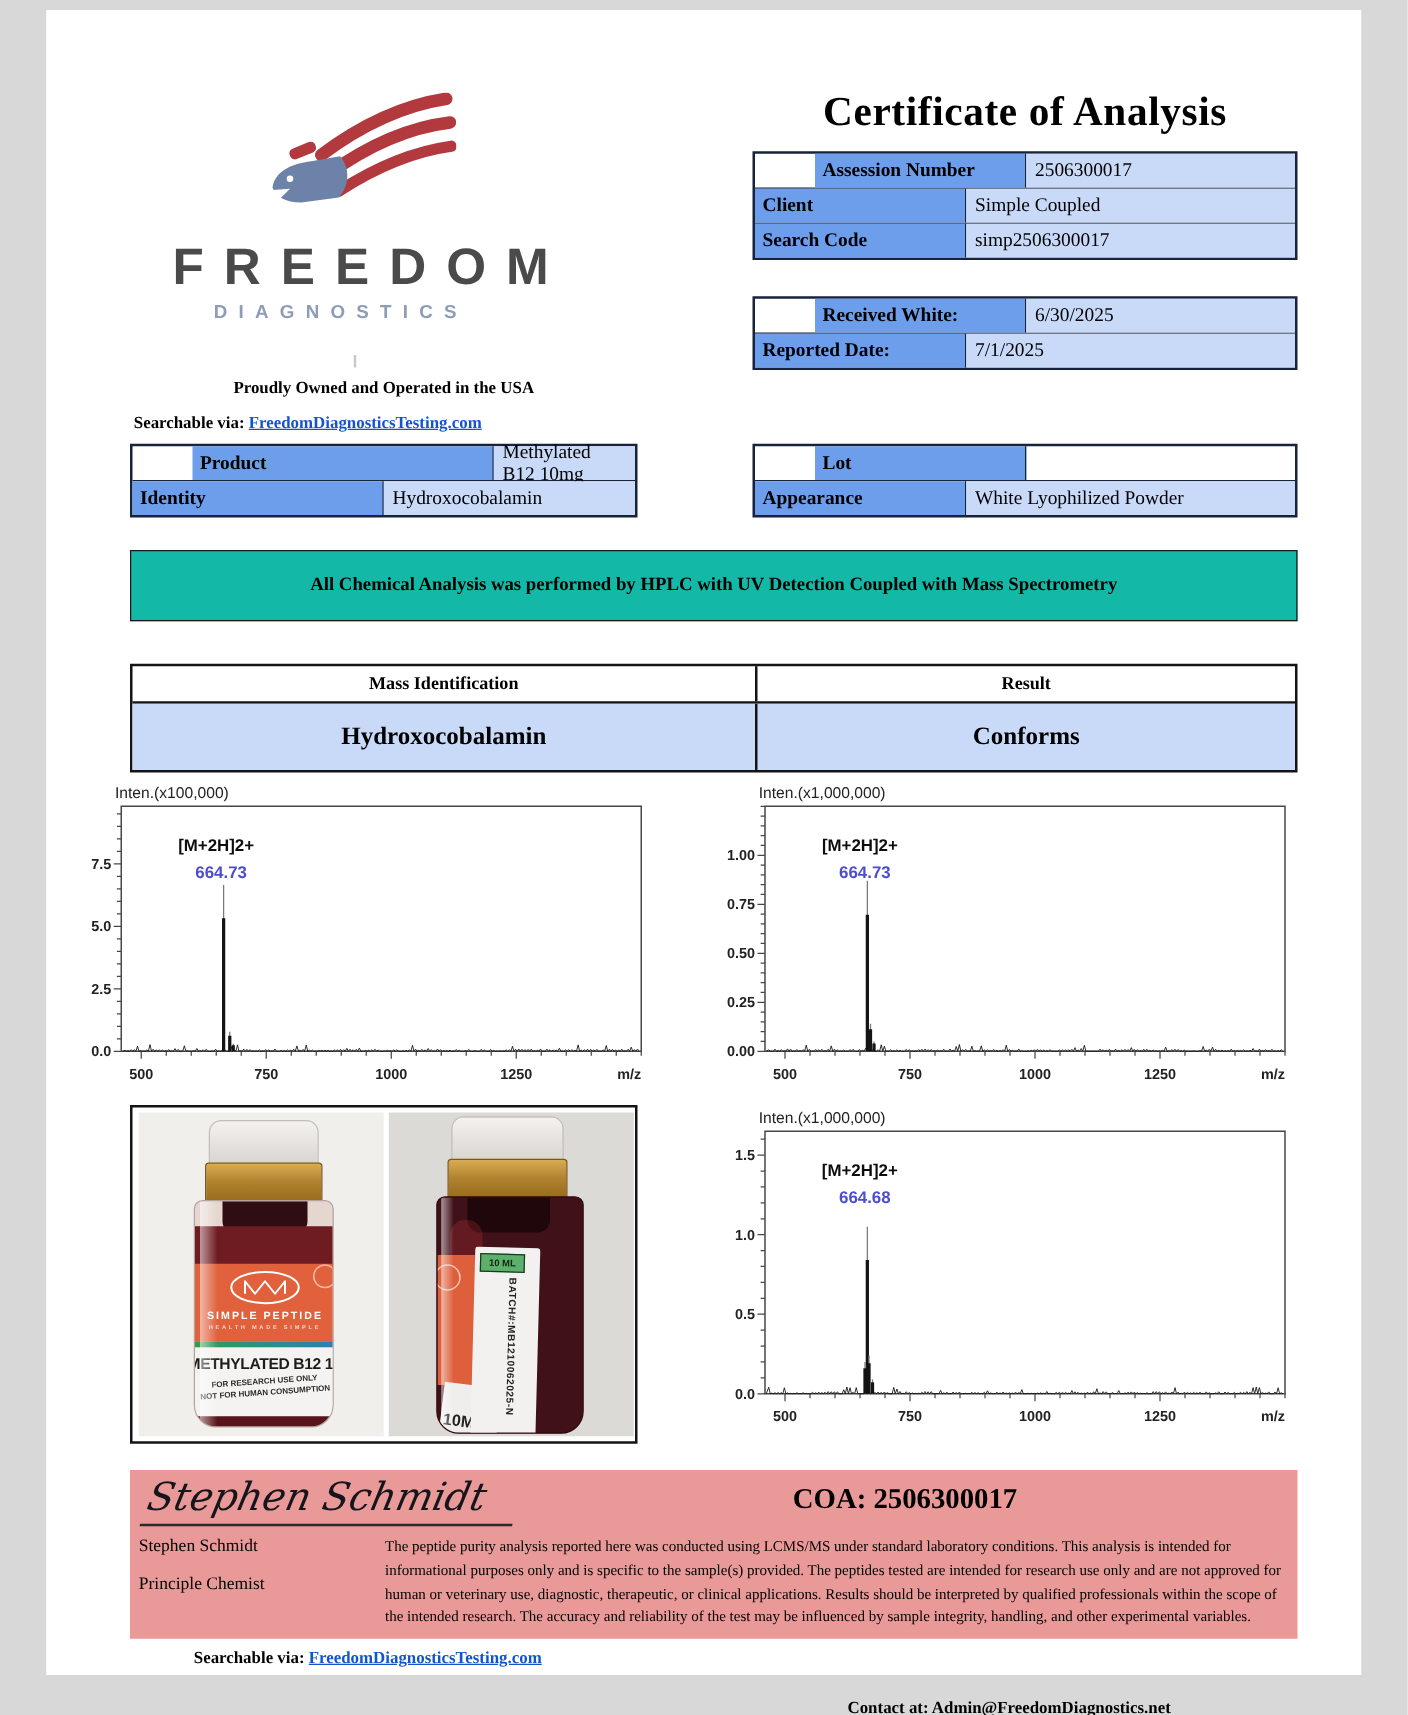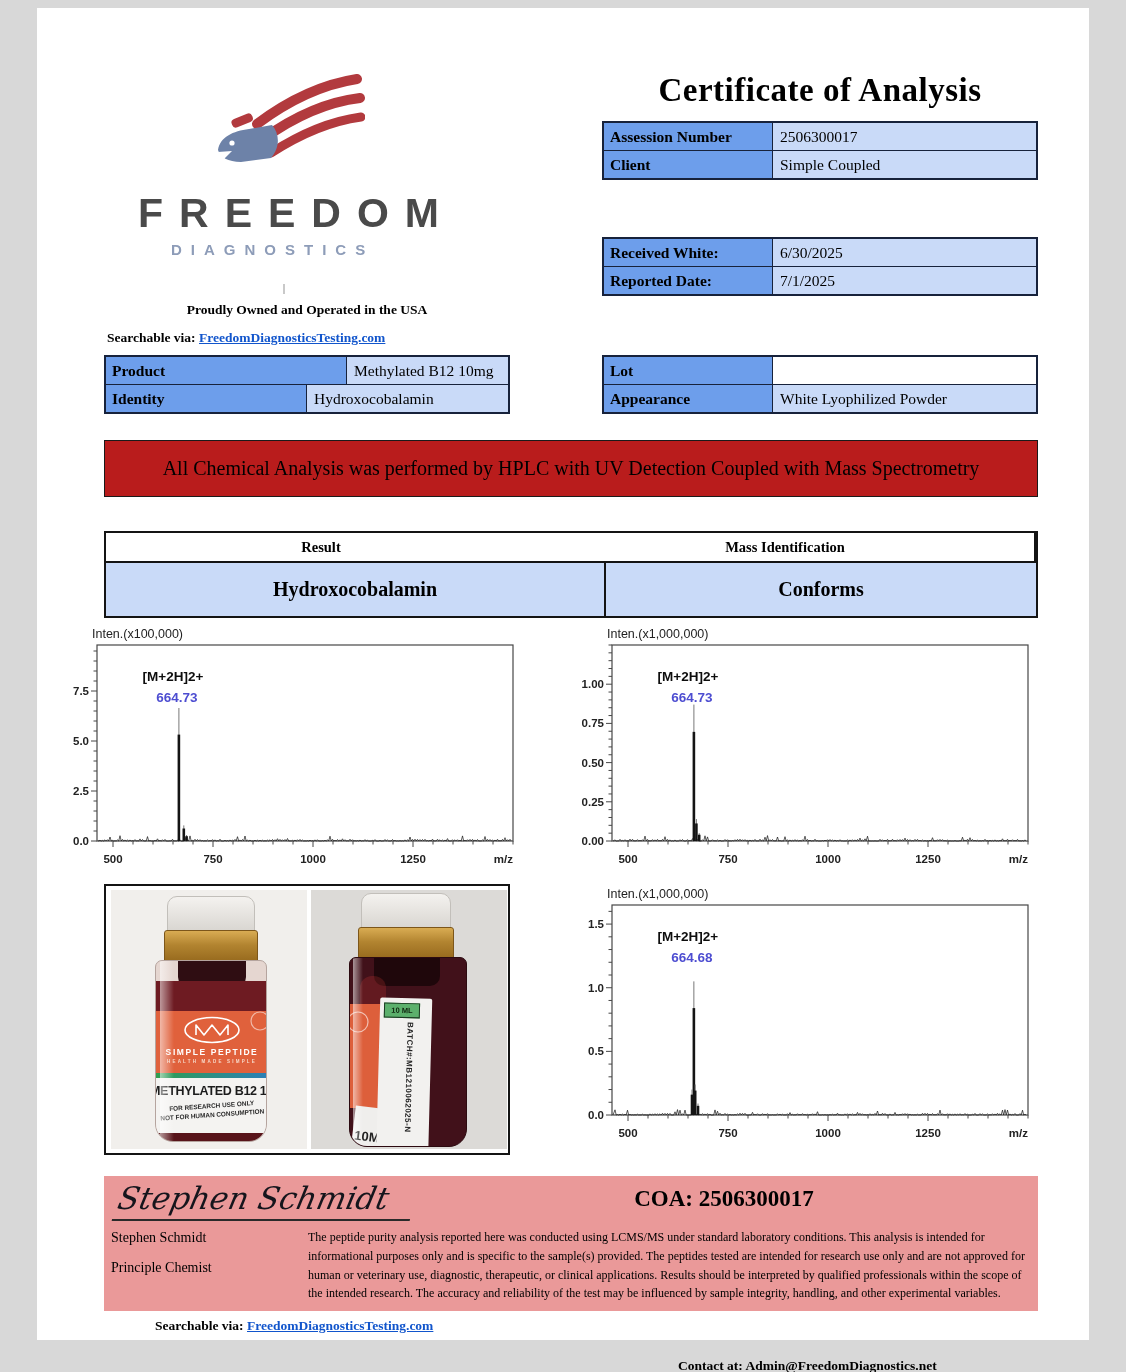--- a/index.html
+++ b/index.html
@@ -4,28 +4,28 @@
 <style>
   html,body{margin:0;padding:0;}
   body{width:1126px;height:1372px;background:#d8d8d8;font-family:"Liberation Serif",serif;color:#000;}
   .canvas{position:relative;width:1126px;height:1372px;overflow:hidden;background:#d8d8d8;}
   .page{position:absolute;left:37px;top:8px;width:1052px;height:1332px;background:#ffffff;}
   .abs{position:absolute;}
 
   
   .tbl{position:absolute;border:2px solid #17223b;background:#fff;box-sizing:border-box;}
   .trow{display:flex;height:27px;border-top:1.5px solid #17223b;}
-  .trow:first-child{border-top:0;}
+  .trow:first-child{border-top:0;padding-left:48px;}
   .tlabel{background:#6d9eeb;font-weight:bold;font-size:15.5px;display:flex;align-items:center;
           padding:0 6px;border-right:1.5px solid #17223b;box-sizing:border-box;}
   .tvalue{background:#c9daf8;flex:1;font-size:15.5px;display:flex;align-items:center;padding:0 7px;}
 
   .doc-title{position:absolute;font-size:33px;font-weight:bold;text-align:center;letter-spacing:.5px;}
-  .banner{position:absolute;background:#b91c1c;border:1.5px solid #1a1a1a;display:flex;
-          align-items:center;justify-content:center;font-weight:normal;font-size:20px;box-sizing:border-box;}
+  .banner{position:absolute;background:#14b8a6;border:1.5px solid #1a1a1a;display:flex;
+          align-items:center;justify-content:center;font-weight:bold;font-size:15px;box-sizing:border-box;}
 
   .mtbl{position:absolute;border:2px solid #141414;background:#fff;box-sizing:border-box;}
   .mhead{display:flex;align-items:center;justify-content:center;font-weight:bold;font-size:14.5px;box-sizing:border-box;}
   .mval{display:flex;align-items:center;justify-content:center;font-weight:bold;font-size:20px;box-sizing:border-box;}
 
   .link{color:#1155cc;text-decoration:underline;font-weight:bold;cursor:pointer;}
   .boldline{font-weight:bold;font-size:13.5px;}
 
   
   svg text{font-family:"Liberation Sans",sans-serif;}
@@ -90,20 +90,24 @@
 
   <div class="tbl" style="left:602px;top:121px;width:436px;">
     <div class="trow">
       <div class="tlabel" style="width:169px;">Assession Number</div>
       <div class="tvalue">2506300017</div>
     </div>
     <div class="trow">
       <div class="tlabel" style="width:169px;">Client</div>
       <div class="tvalue">Simple Coupled</div>
     </div>
+    <div class="trow">
+      <div class="tlabel" style="width:169px;">Search Code</div>
+      <div class="tvalue">simp2506300017</div>
+    </div>
   </div>
 
   <div class="tbl" style="left:602px;top:237px;width:436px;">
     <div class="trow">
       <div class="tlabel" style="width:169px;">Received White:</div>
       <div class="tvalue">6/30/2025</div>
     </div>
     <div class="trow">
       <div class="tlabel" style="width:169px;">Reported Date:</div>
       <div class="tvalue">7/1/2025</div>
@@ -128,22 +132,22 @@
     <div class="trow">
       <div class="tlabel" style="width:169px;">Appearance</div>
       <div class="tvalue">White Lyophilized Powder</div>
     </div>
   </div>
 
   <div class="banner" style="left:104px;top:440px;width:934px;height:57px;">All Chemical Analysis was performed by HPLC with UV Detection Coupled with Mass Spectrometry</div>
 
   <div class="mtbl" style="left:104px;top:531px;width:934px;">
     <div style="display:flex;height:28px;border-bottom:2px solid #141414;">
+      <div class="mhead" style="width:500px;border-right:2px solid #141414;">Mass Identification</div>
       <div class="mhead" style="flex:1;">Result</div>
-      <div class="mhead" style="width:500px;border-right:2px solid #141414;">Mass Identification</div>
     </div>
     <div style="display:flex;height:53px;background:#c9daf8;">
       <div class="mval" style="width:500px;border-right:2px solid #141414;">Hydroxocobalamin</div>
       <div class="mval" style="flex:1;">Conforms</div>
     </div>
   </div>
 
   <svg class="abs spectrum" style="left:60px;top:626px;" width="462" height="248">
       <rect x="37" y="19" width="416" height="196" fill="#ffffff" stroke="#474747" stroke-width="1.2"></rect>
       <text x="32" y="12" class="ct">Inten.(x100,000)</text>

